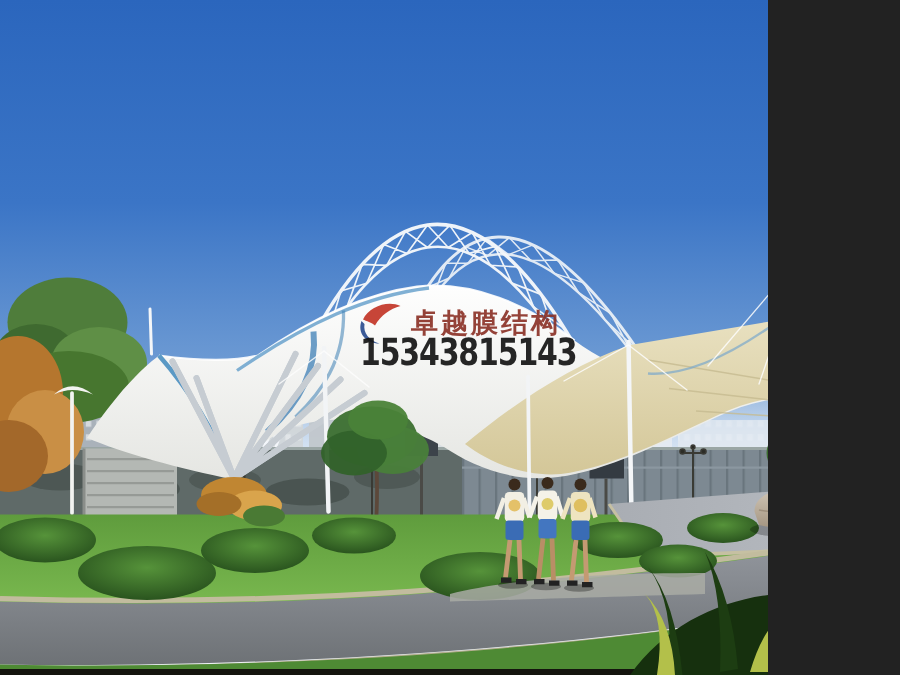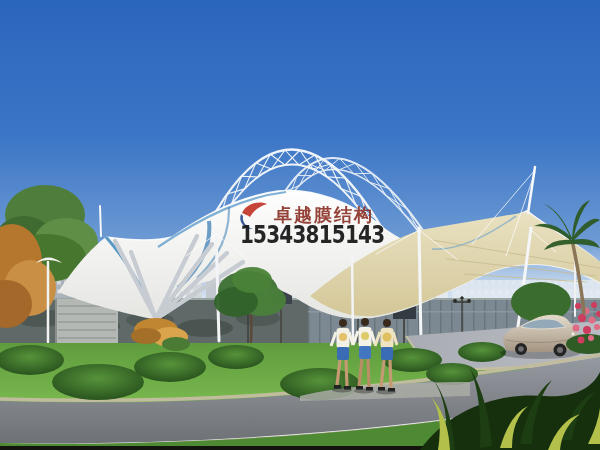--- a/index.html
+++ b/index.html
@@ -1,17 +1,17 @@
 <!DOCTYPE html>
 <html style="--sky-top: #2b66bd; --sky-horizon: #d9e6f2; --membrane-white: #f8f8f5; --membrane-underside-cream: #ddd3a9; --membrane-trim-blue: #4a8fc0; --truss-steel: #f2f6fa; --lawn-green: #5f9c3d; --road-gray: #84888e; --wall-gray: #6e7a78; --logo-red: #c23527; --logo-blue: #2a4d8f; --company-text-color: #8a2f24; --phone-text-color: #141414; --car-beige: #cbbfae; --flower-pink: #d8486a;"><head>
 <meta charset="utf-8">
 <style>
   html,body{margin:0;padding:0;background:#222;}
   #canvas{
-    position:relative;width:600px;height:450px;overflow:hidden;
+    position:relative;width:512px;height:450px;overflow:hidden;
     font-family:"DejaVu Sans","Liberation Sans",sans-serif;
     background:linear-gradient(180deg,var(--sky-top,#2b66bd) 0%,#3b75c6 30%,#6f9cd4 55%,#abc7e4 70%,var(--sky-horizon,#d9e6f2) 80%,#eef2f5 100%);
   }
   #scene{position:absolute;left:0;top:0;}
   .watermark{position:absolute;left:0;top:0;width:600px;height:450px;pointer-events:none;}
   .wm-logo{position:absolute;left:236px;top:198px;width:34px;height:34px;}
   .company{
     position:absolute;left:274px;top:203px;
     font-size:18px;font-weight:bold;letter-spacing:2px;
     color:var(--company-text-color,#8a2f24);opacity:.9;white-space:nowrap;

